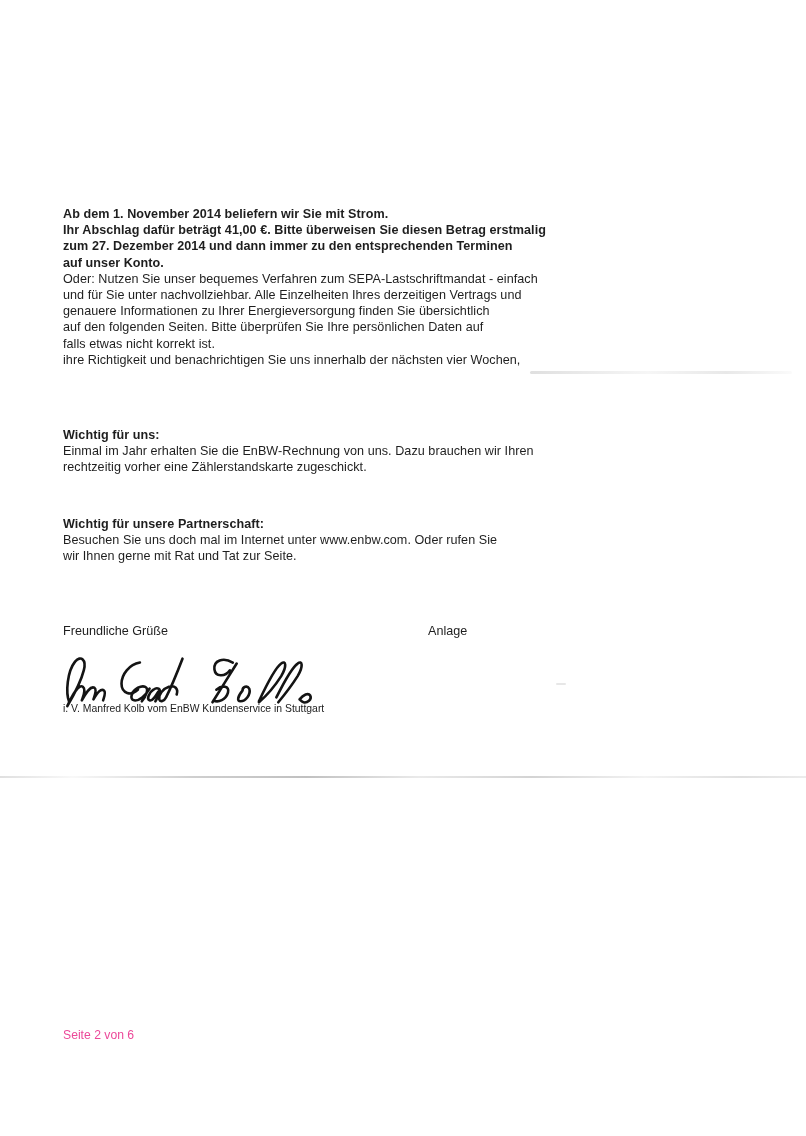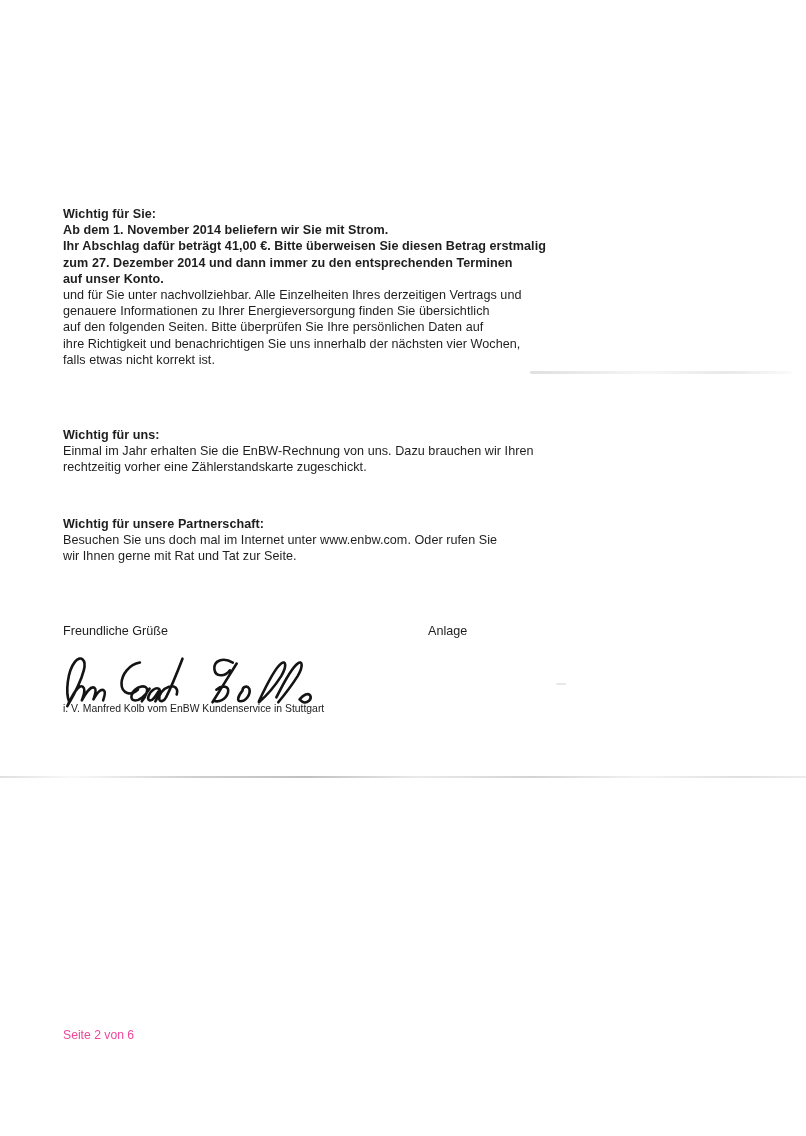--- a/index.html
+++ b/index.html
@@ -85,33 +85,33 @@
     background:rgba(195,195,195,0.4);
     border-radius:1px;
   }
 </style>
 </head>
 <body>
 
 <div class="page">
 
   <section class="para" style="top:206px">
-    <div class="bold">Wichtig für Sie:</div>
     <div class="bold">
         <div class="line">Ab dem 1. November 2014 beliefern wir Sie mit Strom.</div>
         <div class="line">Ihr Abschlag dafür beträgt 41,00 €. Bitte überweisen Sie diesen Betrag erstmalig</div>
         <div class="line">zum 27. Dezember 2014 und dann immer zu den entsprechenden Terminen</div>
         <div class="line">auf unser Konto.</div>
       </div>
     <div>
+        <div class="line">Oder: Nutzen Sie unser bequemes Verfahren zum SEPA-Lastschriftmandat - einfach</div>
         <div class="line">und für Sie unter nachvollziehbar. Alle Einzelheiten Ihres derzeitigen Vertrags und</div>
         <div class="line">genauere Informationen zu Ihrer Energieversorgung finden Sie übersichtlich</div>
         <div class="line">auf den folgenden Seiten. Bitte überprüfen Sie Ihre persönlichen Daten auf</div>
+        <div class="line">falls etwas nicht korrekt ist.</div>
         <div class="line">ihre Richtigkeit und benachrichtigen Sie uns innerhalb der nächsten vier Wochen,</div>
-        <div class="line">falls etwas nicht korrekt ist.</div>
       </div>
   </section>
 
   <section class="para" style="top:427px">
     <div class="bold">Wichtig für uns:</div>
     <div>
         <div class="line">Einmal im Jahr erhalten Sie die EnBW-Rechnung von uns. Dazu brauchen wir Ihren</div>
         <div class="line">rechtzeitig vorher eine Zählerstandskarte zugeschickt.</div>
       </div>
   </section>

